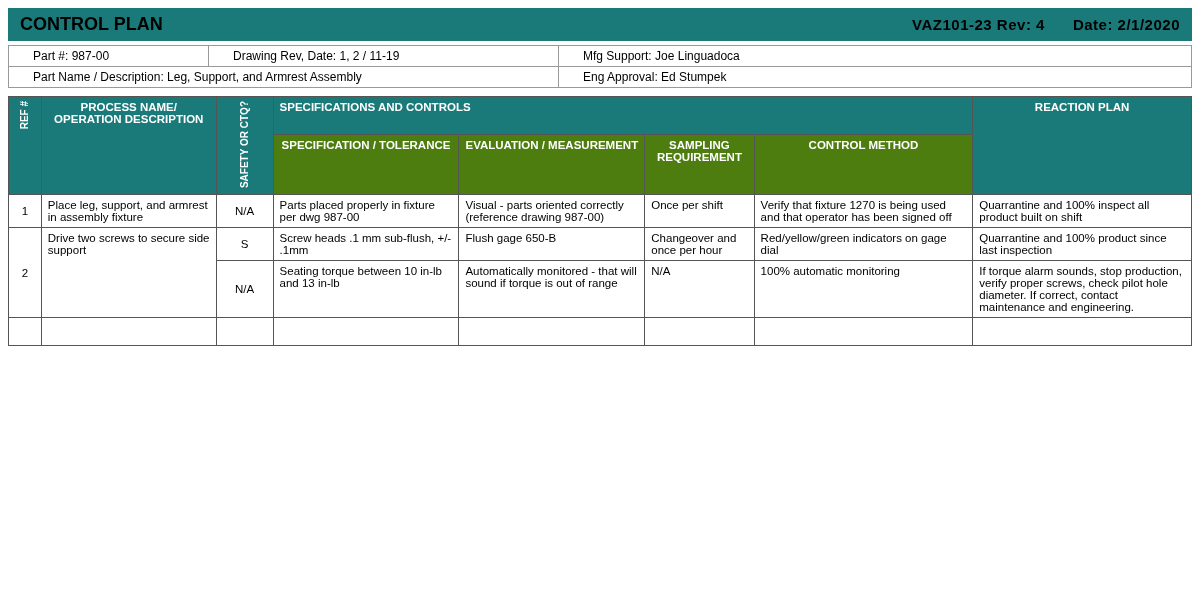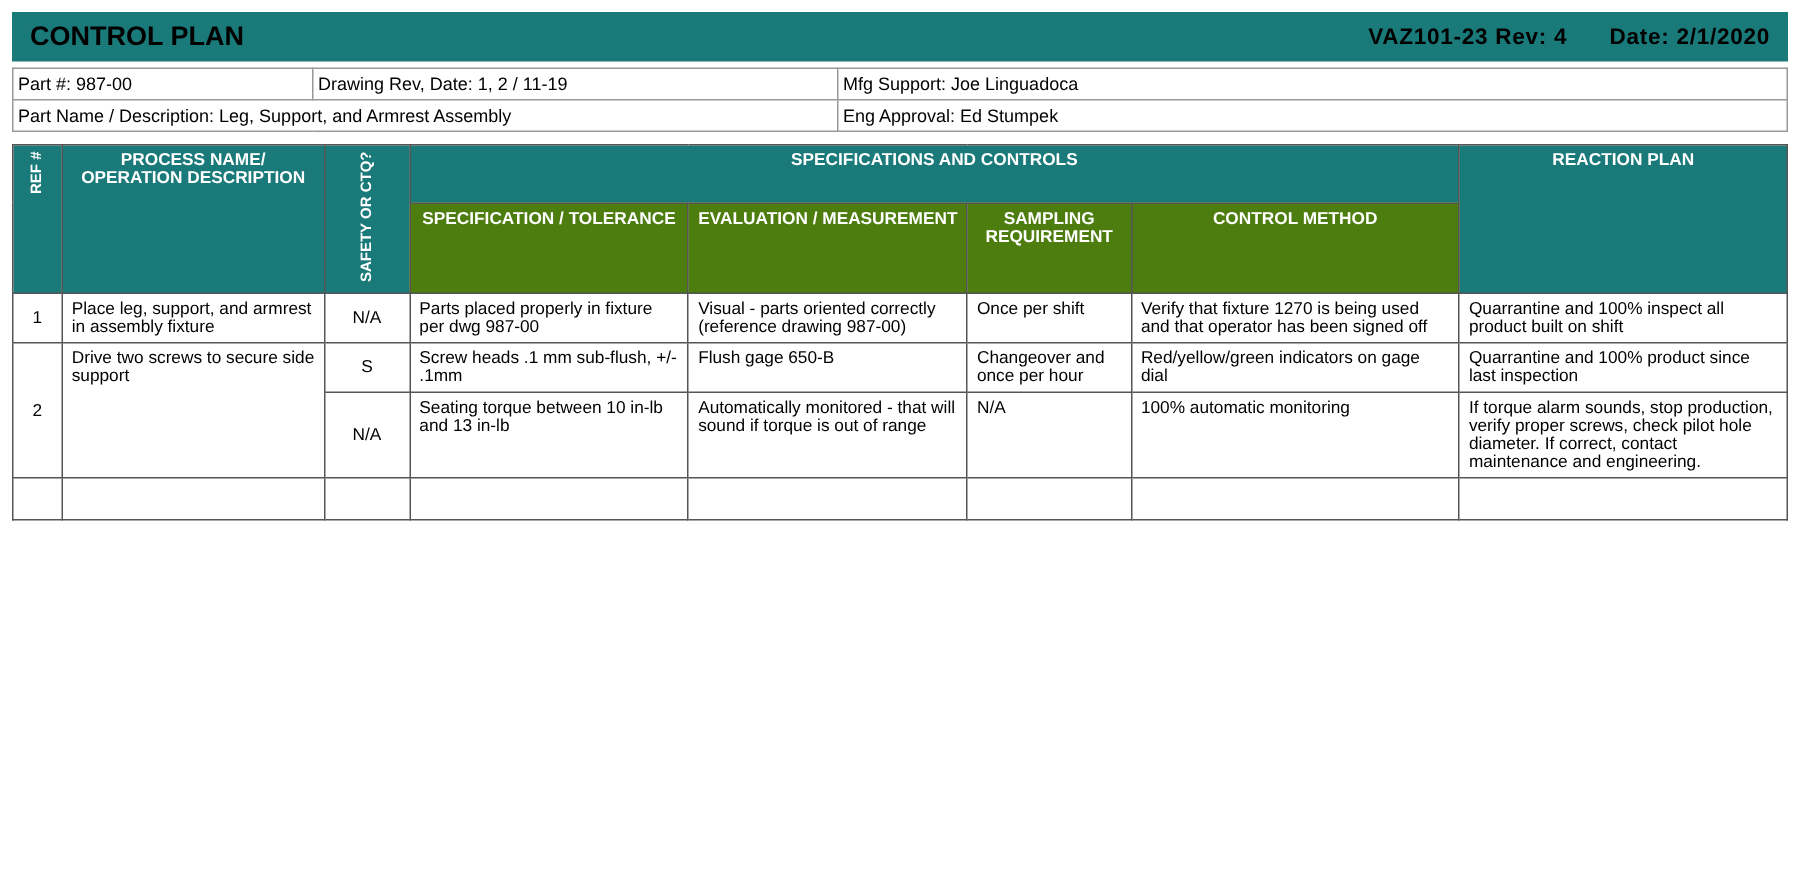--- a/index.html
+++ b/index.html
@@ -35,38 +35,38 @@
       letter-spacing: 0.5px;
     }
     
     .info-table {
       width: 100%;
       border-collapse: collapse;
       margin-bottom: 8px;
     }
     .info-table td {
       border: 1px solid #999;
-      padding: 3px 3px;
+      padding: 3px 24px;
       font-size: 12px;
     }
     
     .main-table {
       width: 100%;
       border-collapse: collapse;
     }
     .main-table th, .main-table td {
       border: 1px solid #555;
       padding: 4px 6px;
       vertical-align: top;
       font-size: 11.5px;
     }
     .th-group {
       background: #1a7a7a;
       color: #fff;
-      text-align: center;
+      text-align: left;
       font-weight: bold;
       font-size: 11px;
       text-transform: uppercase;
     }
     .th-sub {
       background: #4d7c0f;
       color: #fff;
       text-align: center;
       font-weight: bold;
       font-size: 10.5px;
@@ -90,21 +90,21 @@
       font-weight: bold;
     }
     td.center-middle {
       text-align: center;
       vertical-align: middle;
     }
     .ref-col { width: 30px; }
     .proc-col { width: 160px; }
     .safety-col { width: 52px; }
     .spec-col { width: 170px; }
-    .eval-col { width: 170px; text-align: right; }
+    .eval-col { width: 170px; }
     .samp-col { width: 100px; }
     .ctrl-col { width: 200px; }
     .react-col { width: 200px; }
   </style>
 </head>
 <body>
 
 <div class="page">
 
   <div class="header">

